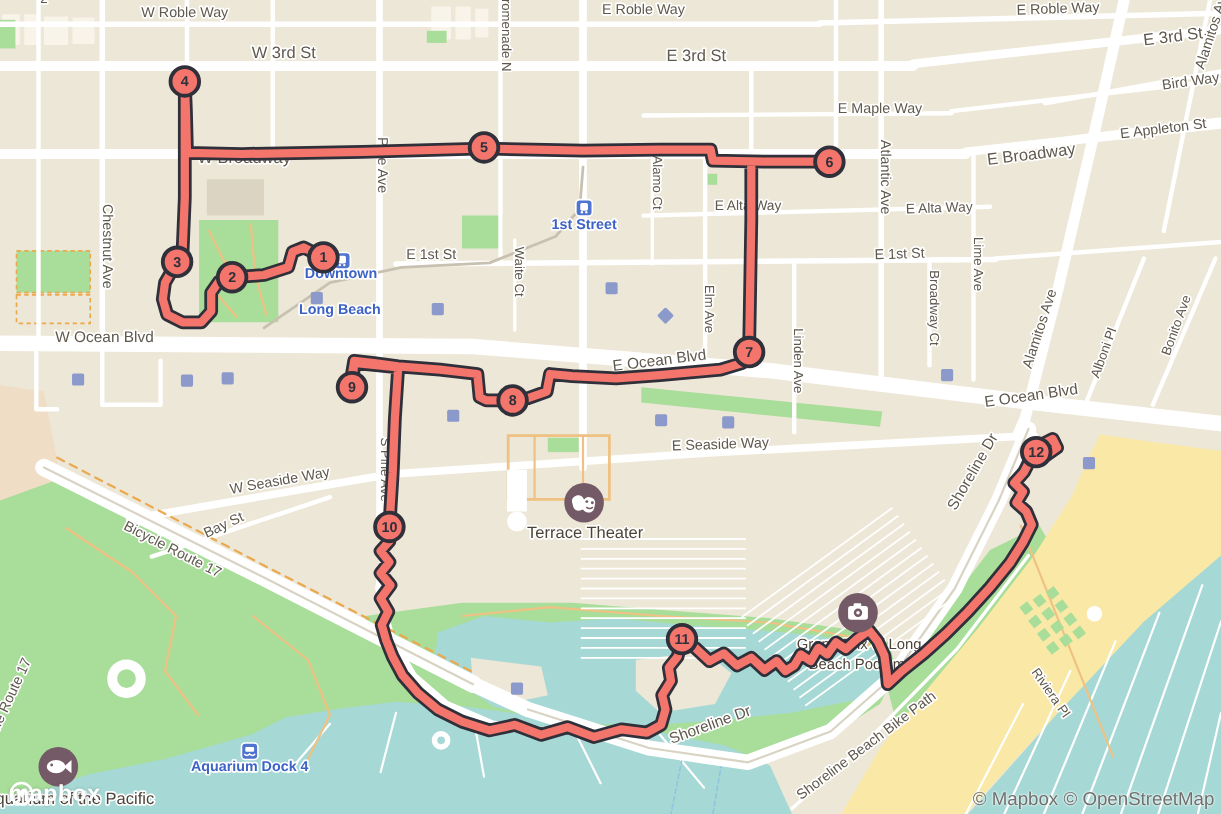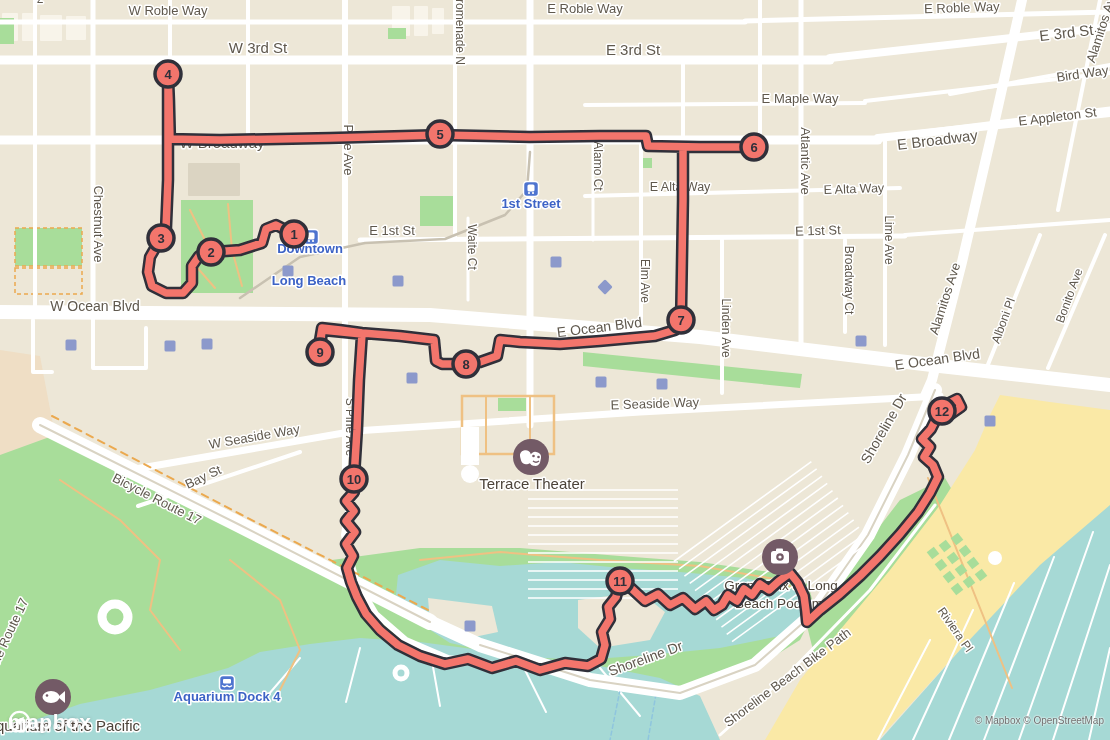--- a/index.html
+++ b/index.html
@@ -4,21 +4,21 @@
 <style>
   html,body{margin:0;padding:0}
   body{width:1110px;height:740px;overflow:hidden;position:relative;
        font-family:"Liberation Sans",sans-serif;background:#EDE7D7}
   #map-wrap{position:absolute;inset:0}
   svg{position:absolute;left:0;top:0}
   text{font-family:"Liberation Sans",sans-serif}
   #logo{position:absolute;left:8px;bottom:6px;display:flex;align-items:center;gap:5px;
         color:#fff;font-size:21px;font-weight:600;letter-spacing:.5px;
         text-shadow:0 0 3px rgba(60,60,70,.35);cursor:pointer;z-index:30}
-  #attrib{position:absolute;right:6px;bottom:14px;font-size:10px;color:#6F6F6F;
+  #attrib{position:absolute;right:6px;bottom:3px;font-size:17px;color:#6F6F6F;
           text-shadow:0 0 2px #fff,0 0 2px #fff;z-index:30;cursor:pointer}
 </style>
 </head>
 <body>
 
 <div id="map-wrap">
   <svg id="map-svg" width="1110" height="740" viewBox="0 0 1110 740">
       <rect x="0" y="0" width="1110" height="740" fill="#EDE7D7"></rect>
       <polygon points="0,350 40,356 54,430 45,525 62,600 32,652 0,660" fill="#EFDEC5"></polygon>
       <rect x="188" y="163" width="52" height="33" rx="1" fill="#DBD4C2"></rect>

